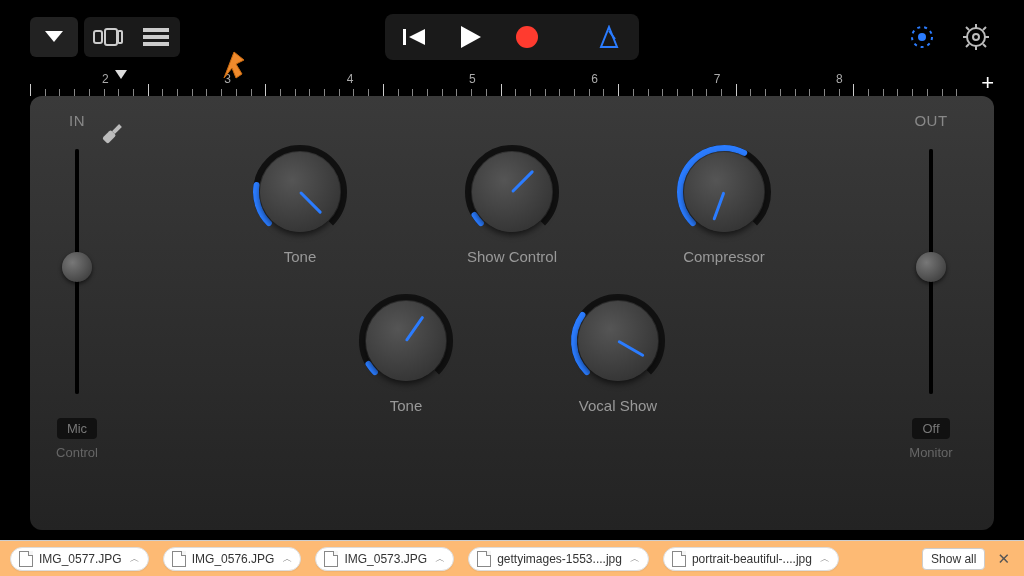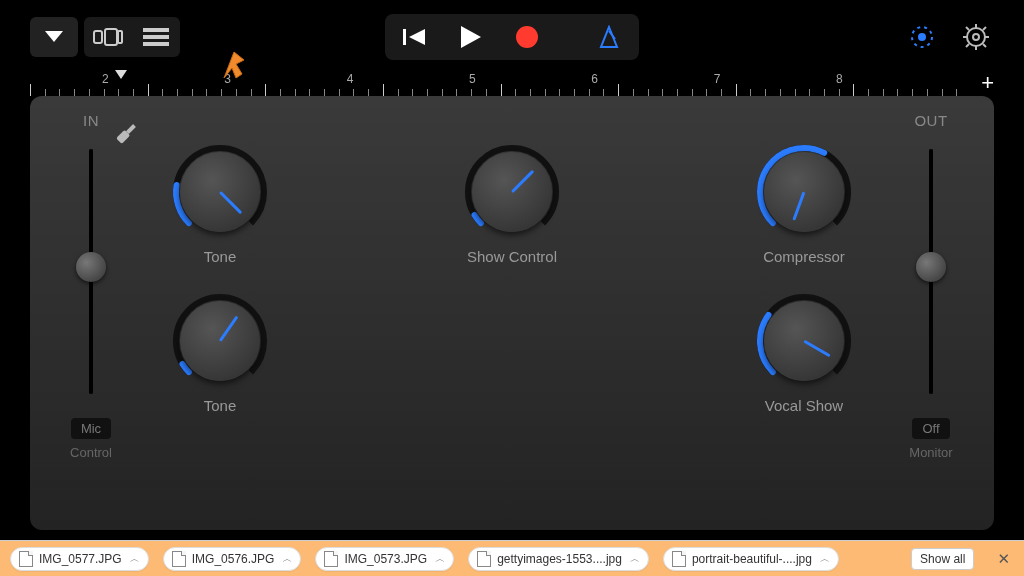--- a/index.html
+++ b/index.html
@@ -20,49 +20,49 @@
   .ruler { position: relative; flex: 1; height: 24px; }
   .ruler .num { position: absolute; top: 0; font-size: 12px; color: #aaa; transform: translateX(-50%); }
   .ruler .ticks { position: absolute; left: 0; right: 0; bottom: 0; height: 12px; display: flex; }
   .ruler .tick { flex: 1; border-left: 1px solid #888; height: 7px; margin-top: 5px; }
   .ruler .tick.major { height: 12px; margin-top: 0; border-left: 1px solid #ccc; }
   .playhead { position: absolute; left: 9%; top: -2px; width: 0; height: 0; border-left: 6px solid transparent; border-right: 6px solid transparent; border-top: 9px solid #ddd; }
   .add-track { color: #fff; font-size: 22px; padding-left: 10px; cursor: pointer; }
 
   
   .panel { position: absolute; top: 96px; left: 30px; right: 30px; bottom: 10px; background: linear-gradient(180deg, #3a3a3a, #232323); border-radius: 12px; overflow: hidden; }
-  .in-col { position: absolute; left: 16px; top: 16px; bottom: 16px; width: 90px; text-align: center; }
+  .in-col { position: absolute; left: 2px; top: 16px; bottom: 16px; width: 90px; text-align: center; }
   .out-col { position: absolute; right: 18px; top: 16px; bottom: 16px; width: 90px; text-align: center; }
   .col-label { color: #888; font-size: 15px; margin-bottom: 8px; letter-spacing: 0.5px; }
   .plug-icon { position: absolute; left: 66px; top: 8px; color: #bbb; }
   .slider-track { position: relative; width: 4px; background: linear-gradient(#000,#000); border-radius: 2px; margin: 20px auto 10px; height: 245px; box-shadow: inset 0 0 3px #000; }
   .slider-thumb { position: absolute; left: 50%; transform: translate(-50%,-50%); width: 30px; height: 30px; background: radial-gradient(circle at 35% 35%, #777, #333); border-radius: 50%; box-shadow: 0 2px 4px rgba(0,0,0,0.6); cursor: grab; }
   .small-btn { display: inline-block; background: #111; color: #777; font-size: 13px; padding: 3px 10px; border-radius: 4px; margin-top: 14px; cursor: pointer; }
   .sub-label { color: #666; font-size: 13px; margin-top: 6px; }
 
   
   .knobs { position: absolute; left: 130px; right: 130px; top: 50px; bottom: 20px; }
-  .knob-row { display: flex; justify-content: space-between; gap: 66px; margin-bottom: 30px; }
+  .knob-row { display: flex; justify-content: center; gap: 92px; margin-bottom: 30px; }
   .knob-unit { display: flex; flex-direction: column; align-items: center; width: 120px; }
   .knob { position: relative; width: 92px; height: 92px; border-radius: 50%; cursor: pointer; }
   .knob svg { position: absolute; top: -4px; left: -4px; width: 100px; height: 100px; }
   .knob-face { position: absolute; inset: 6px; border-radius: 50%; background: radial-gradient(circle at 40% 35%, #555, #2b2b2b); box-shadow: 0 3px 6px rgba(0,0,0,0.6); }
   .knob-needle { position: absolute; left: 50%; top: 50%; width: 3px; height: 30px; background: #2b7cff; transform-origin: top center; border-radius: 2px; }
   .knob-label { color: #999; font-size: 15px; margin-top: 10px; text-align: center; }
 
   
   .cursor-arrow { position: absolute; top: 50px; left: 222px; z-index: 50; pointer-events: none; }
 
   
   .downloads { position: absolute; left: 0; right: 0; bottom: 0; height: 36px; background: #fdba74; display: flex; align-items: center; padding: 0 10px; font-size: 12px; color: #333; border-top: 1px solid #ccc; }
   .dl-item { display: flex; align-items: center; background: #fff; border: 1px solid #ddd; border-radius: 14px; padding: 3px 8px; margin-right: 14px; cursor: pointer; box-shadow: 0 1px 1px rgba(0,0,0,0.05); }
   .dl-icon { width: 14px; height: 16px; background: #fff; border: 1px solid #888; margin-right: 6px; position: relative; }
   .dl-icon::after { content: ""; position: absolute; right: -1px; top: -1px; width: 4px; height: 4px; background: #f5f5f5; border-left: 1px solid #888; border-bottom: 1px solid #888; }
   .dl-caret { margin-left: 8px; color: #666; font-size: 10px; }
-  .dl-right { margin-left: auto; display: flex; align-items: center; gap: 19px; }
+  .dl-right { margin-left: auto; display: flex; align-items: center; gap: 8px; }
   .show-all { border: 1px solid #ccc; border-radius: 4px; padding: 3px 8px; cursor: pointer; background: #fff; }
   .close-x { color: #555; cursor: pointer; font-size: 15px; padding: 0 4px; }
 </style>
 </head>
 <body>
 
 <div class="app">
 
   <div class="toolbar">
     <div class="tb-btn">

